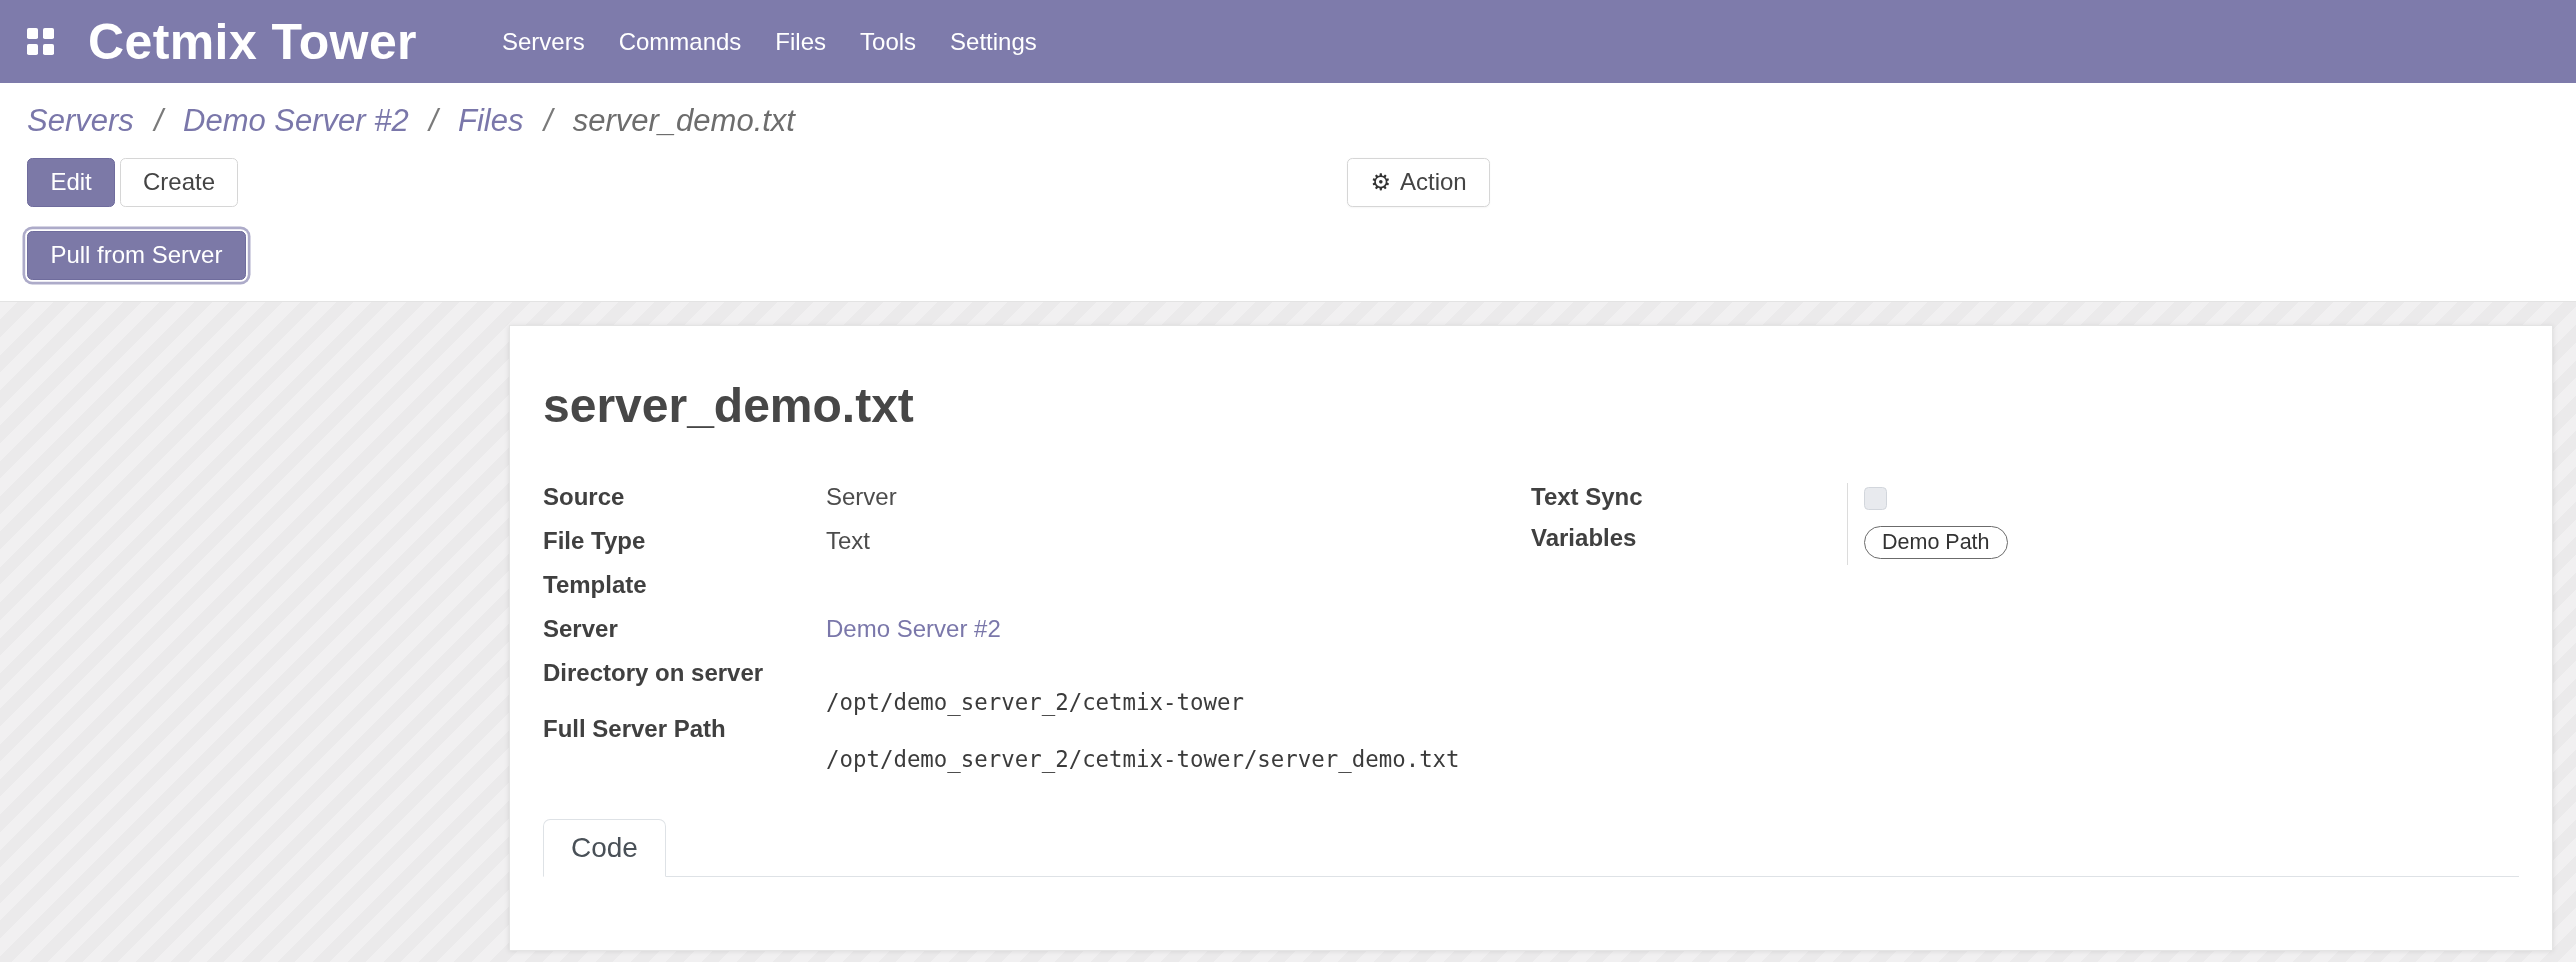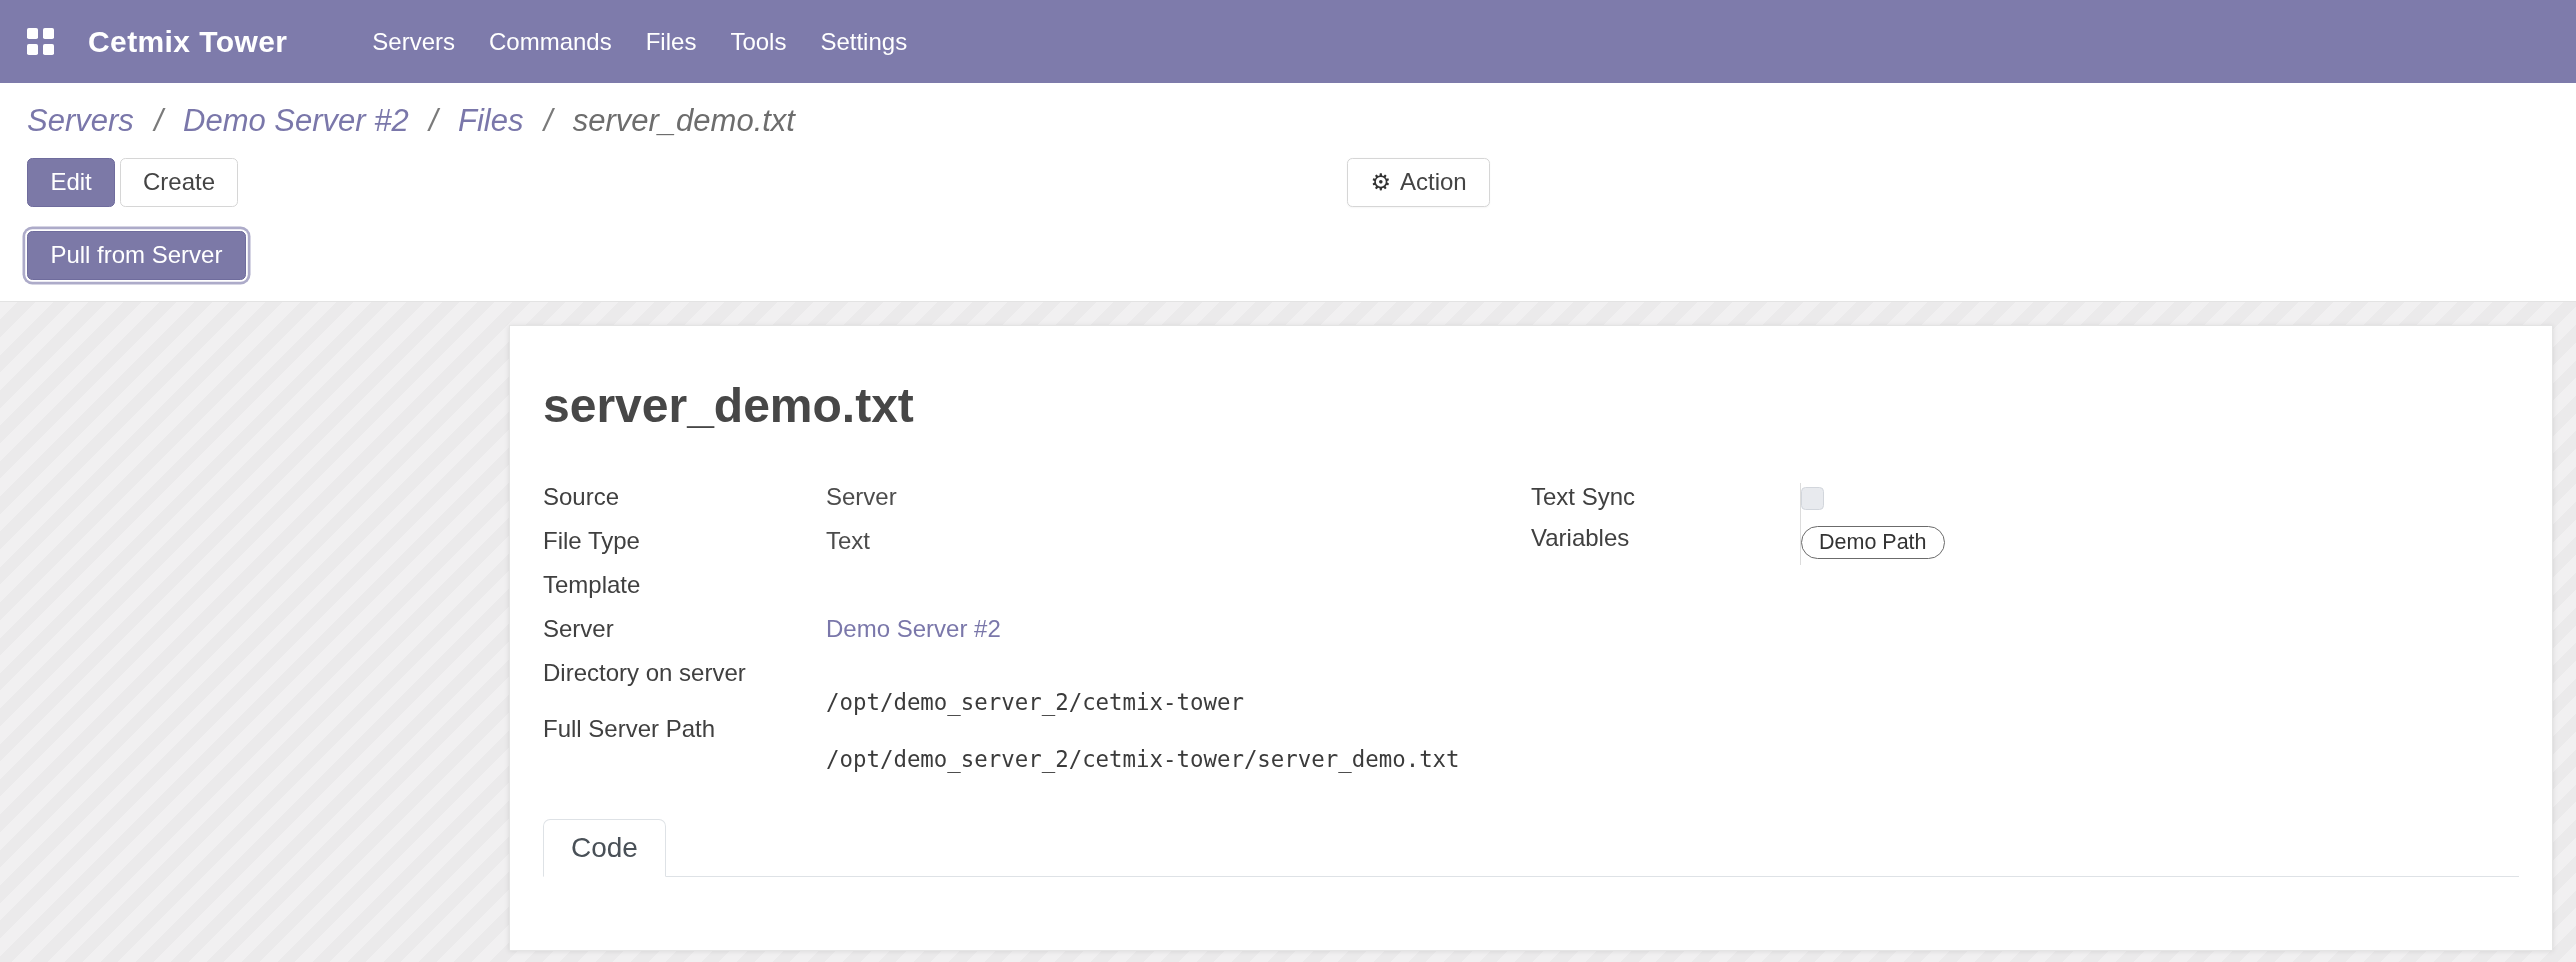--- a/index.html
+++ b/index.html
@@ -16,21 +16,21 @@
     background:#7e7bab; color:#fff;
     display:flex; align-items:center;
     padding:0 27px;
   }
   .apps-icon {
     width:27px; height:27px;
     display:grid; grid-template-columns:1fr 1fr; gap:5.4px;
     cursor:pointer; flex:0 0 auto;
   }
   .apps-icon span { background:#fff; border-radius:1.8px; }
-  .brand { font-size:30px; font-weight:700; margin-left:34px; letter-spacing:0.4px; white-space:nowrap; cursor:pointer; }
+  .brand { font-size:50px; font-weight:700; margin-left:34px; letter-spacing:0.4px; white-space:nowrap; cursor:pointer; }
   .menus { margin-left:68px; display:flex; align-items:center; }
   .menus a { color:#fff; font-size:24px; text-decoration:none; padding:0 17px; white-space:nowrap; cursor:pointer; }
 
   
   .control-panel {
     background:#fff;
     padding:12.6px 27px 21.5px 27px;
     border-bottom:0.9px solid #e3e3e3;
     flex:0 0 auto;
   }
@@ -78,29 +78,31 @@
     box-shadow:0 0.9px 5.4px rgba(0,0,0,.10);
     padding:52px 33px 0 33px;
     overflow:hidden;
   }
   .sheet-title { font-size:48px; font-weight:700; color:#474747; margin-bottom:50px; }
 
   .groups { display:flex; }
   .group { width:50%; }
   .row { display:flex; align-items:flex-start; min-height:44px; }
   .group.right .row { min-height:41px; }
-  .lbl { font-size:24px; font-weight:400; color:#404040; padding-right:18px; }
+  .lbl { font-size:24px; font-weight:700; color:#404040; padding-right:18px; }
   .group.left  .lbl { width:283px; flex:0 0 283px; }
   .group.right .lbl { width:269px; flex:0 0 269px; }
   .val { font-size:24px; color:#4c4c4c; padding-top:0; }
   .group.right .val-cell {
     border-left:0.9px solid #dcdcdc;
+    padding-left:16px;
     align-self:stretch;
     display:flex; align-items:flex-start;
     flex:1 1 auto;
+    margin-left:47px;
   }
   .val.code { font-family:"DejaVu Sans Mono", monospace; font-size:22.4px; color:#3b3b3b; padding-top:2.7px;margin-top:28px; }
   .val.link { color:#7a77aa; cursor:pointer; text-decoration:none; }
 
   .checkbox {
     width:23px; height:23px;
     background:#e8eaee;
     border:0.9px solid #d2d6dc;
     border-radius:4.5px;
     margin-top:4.5px;

